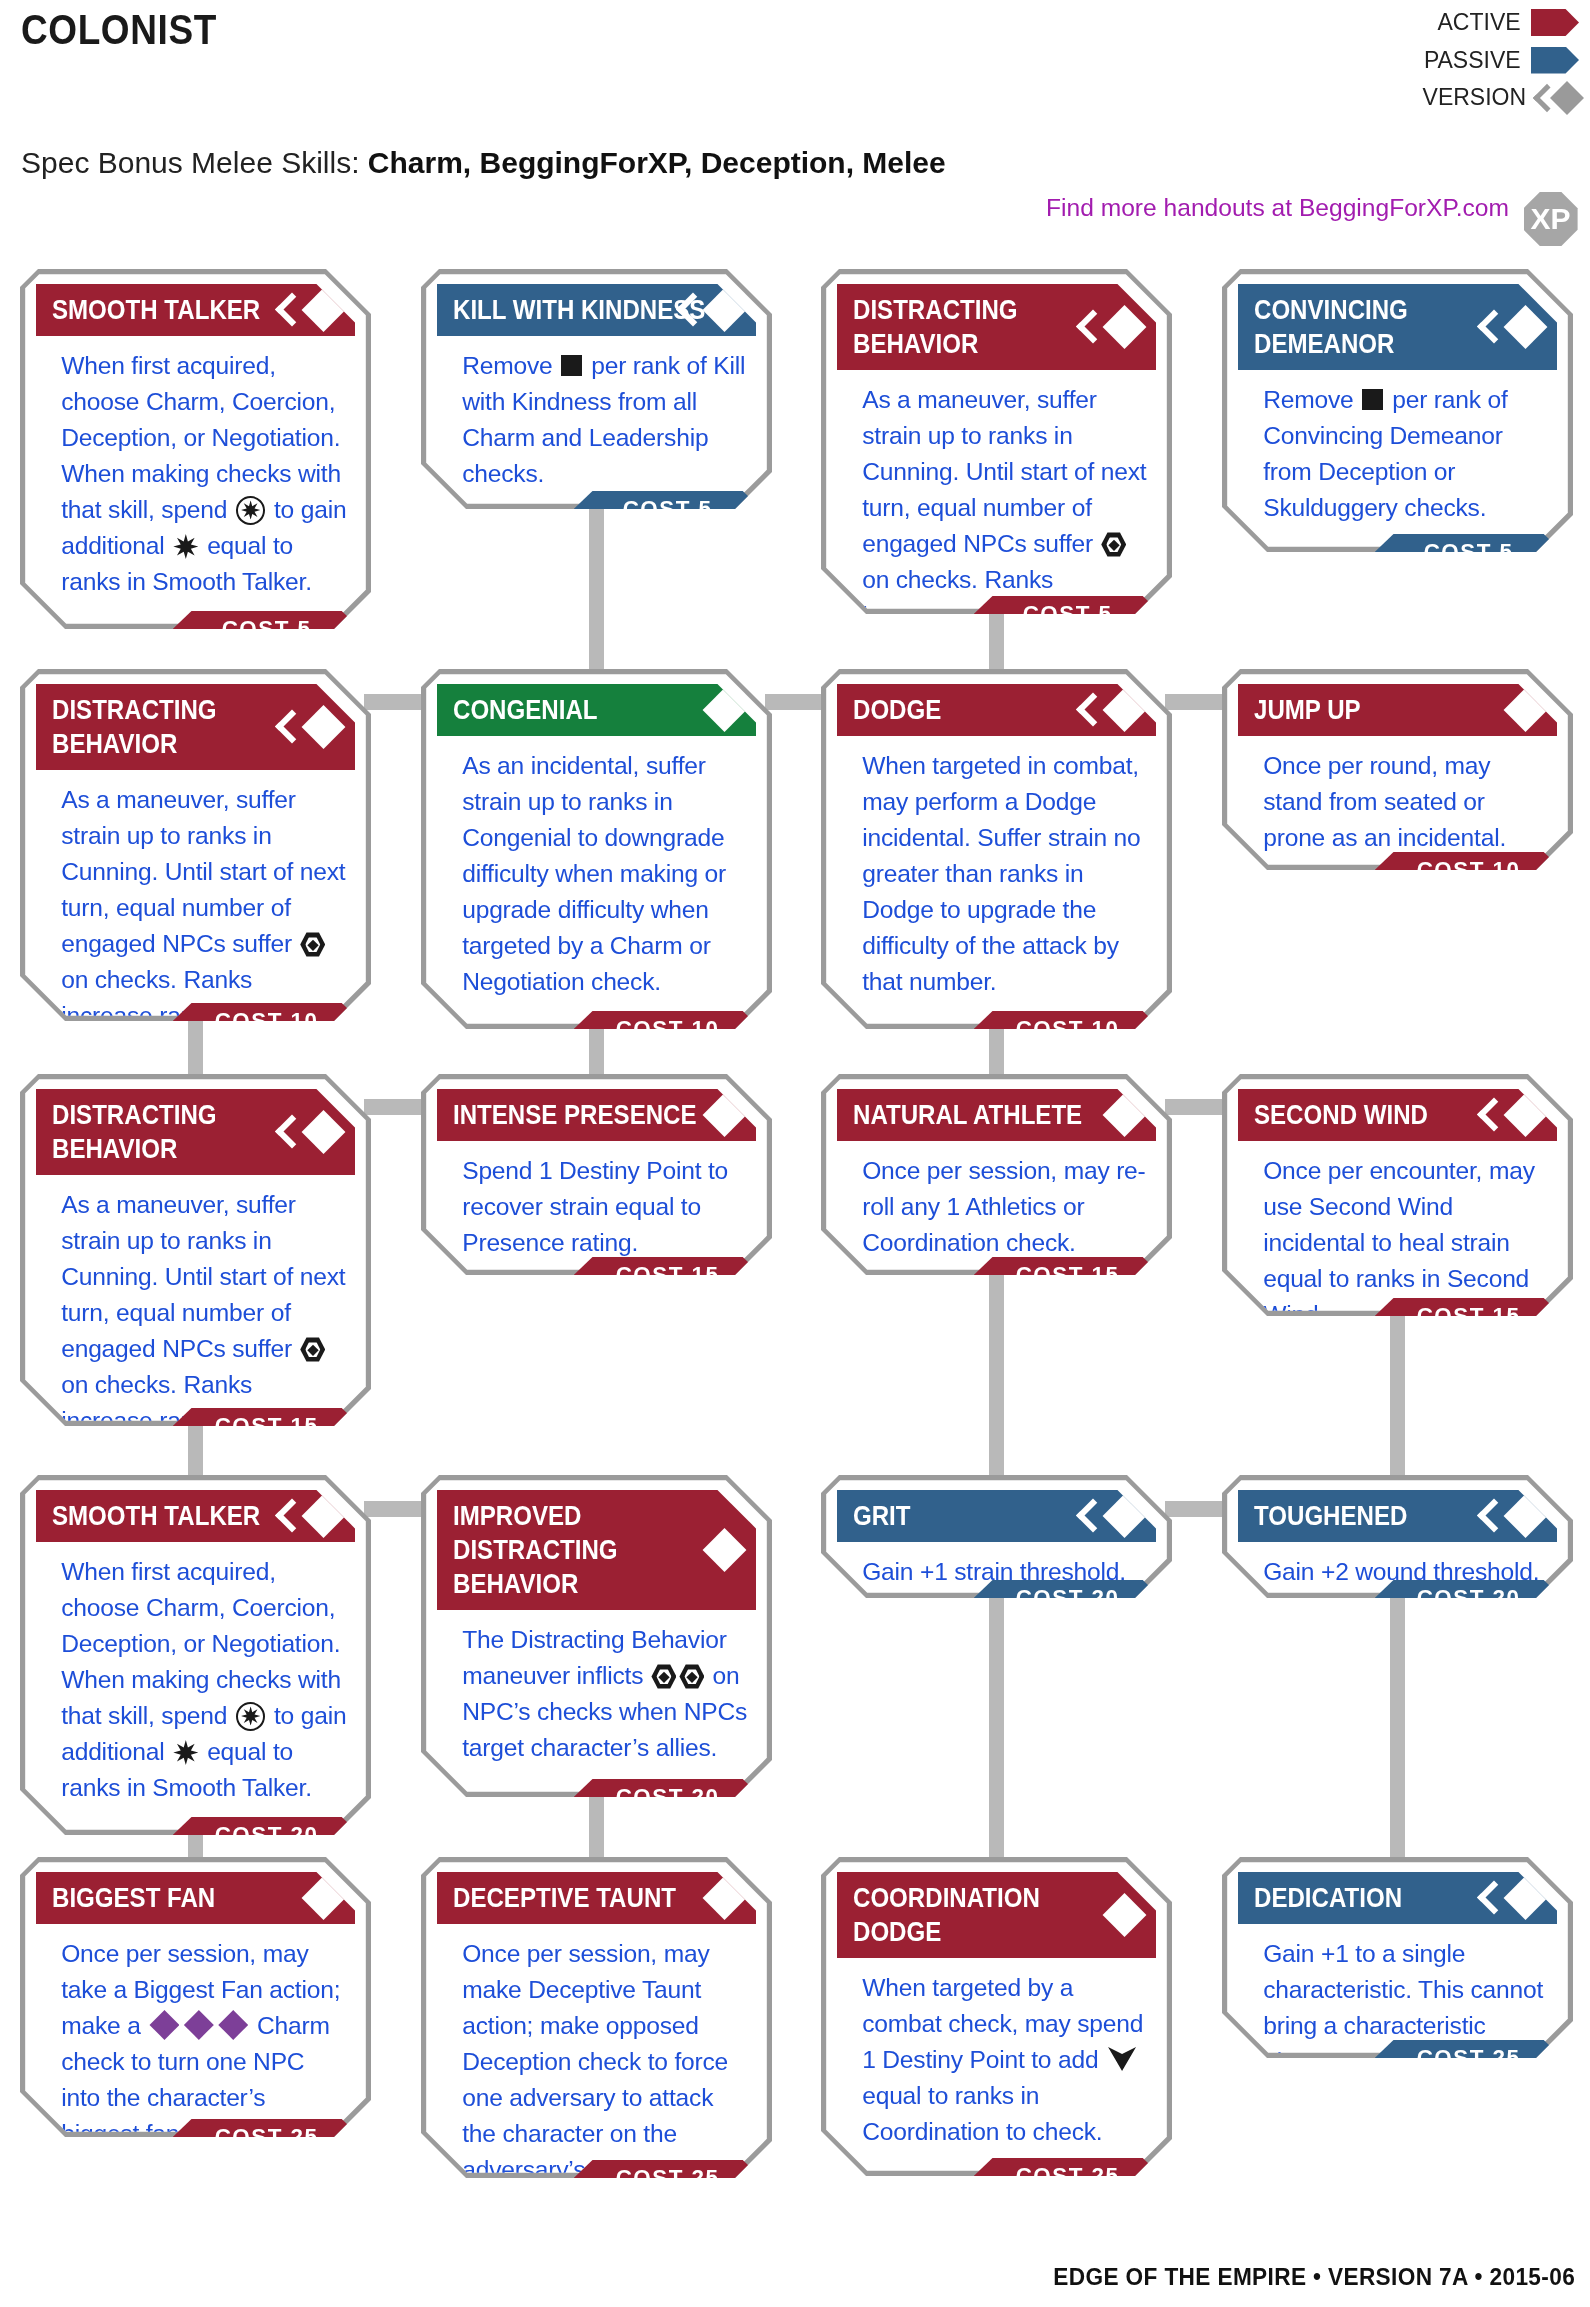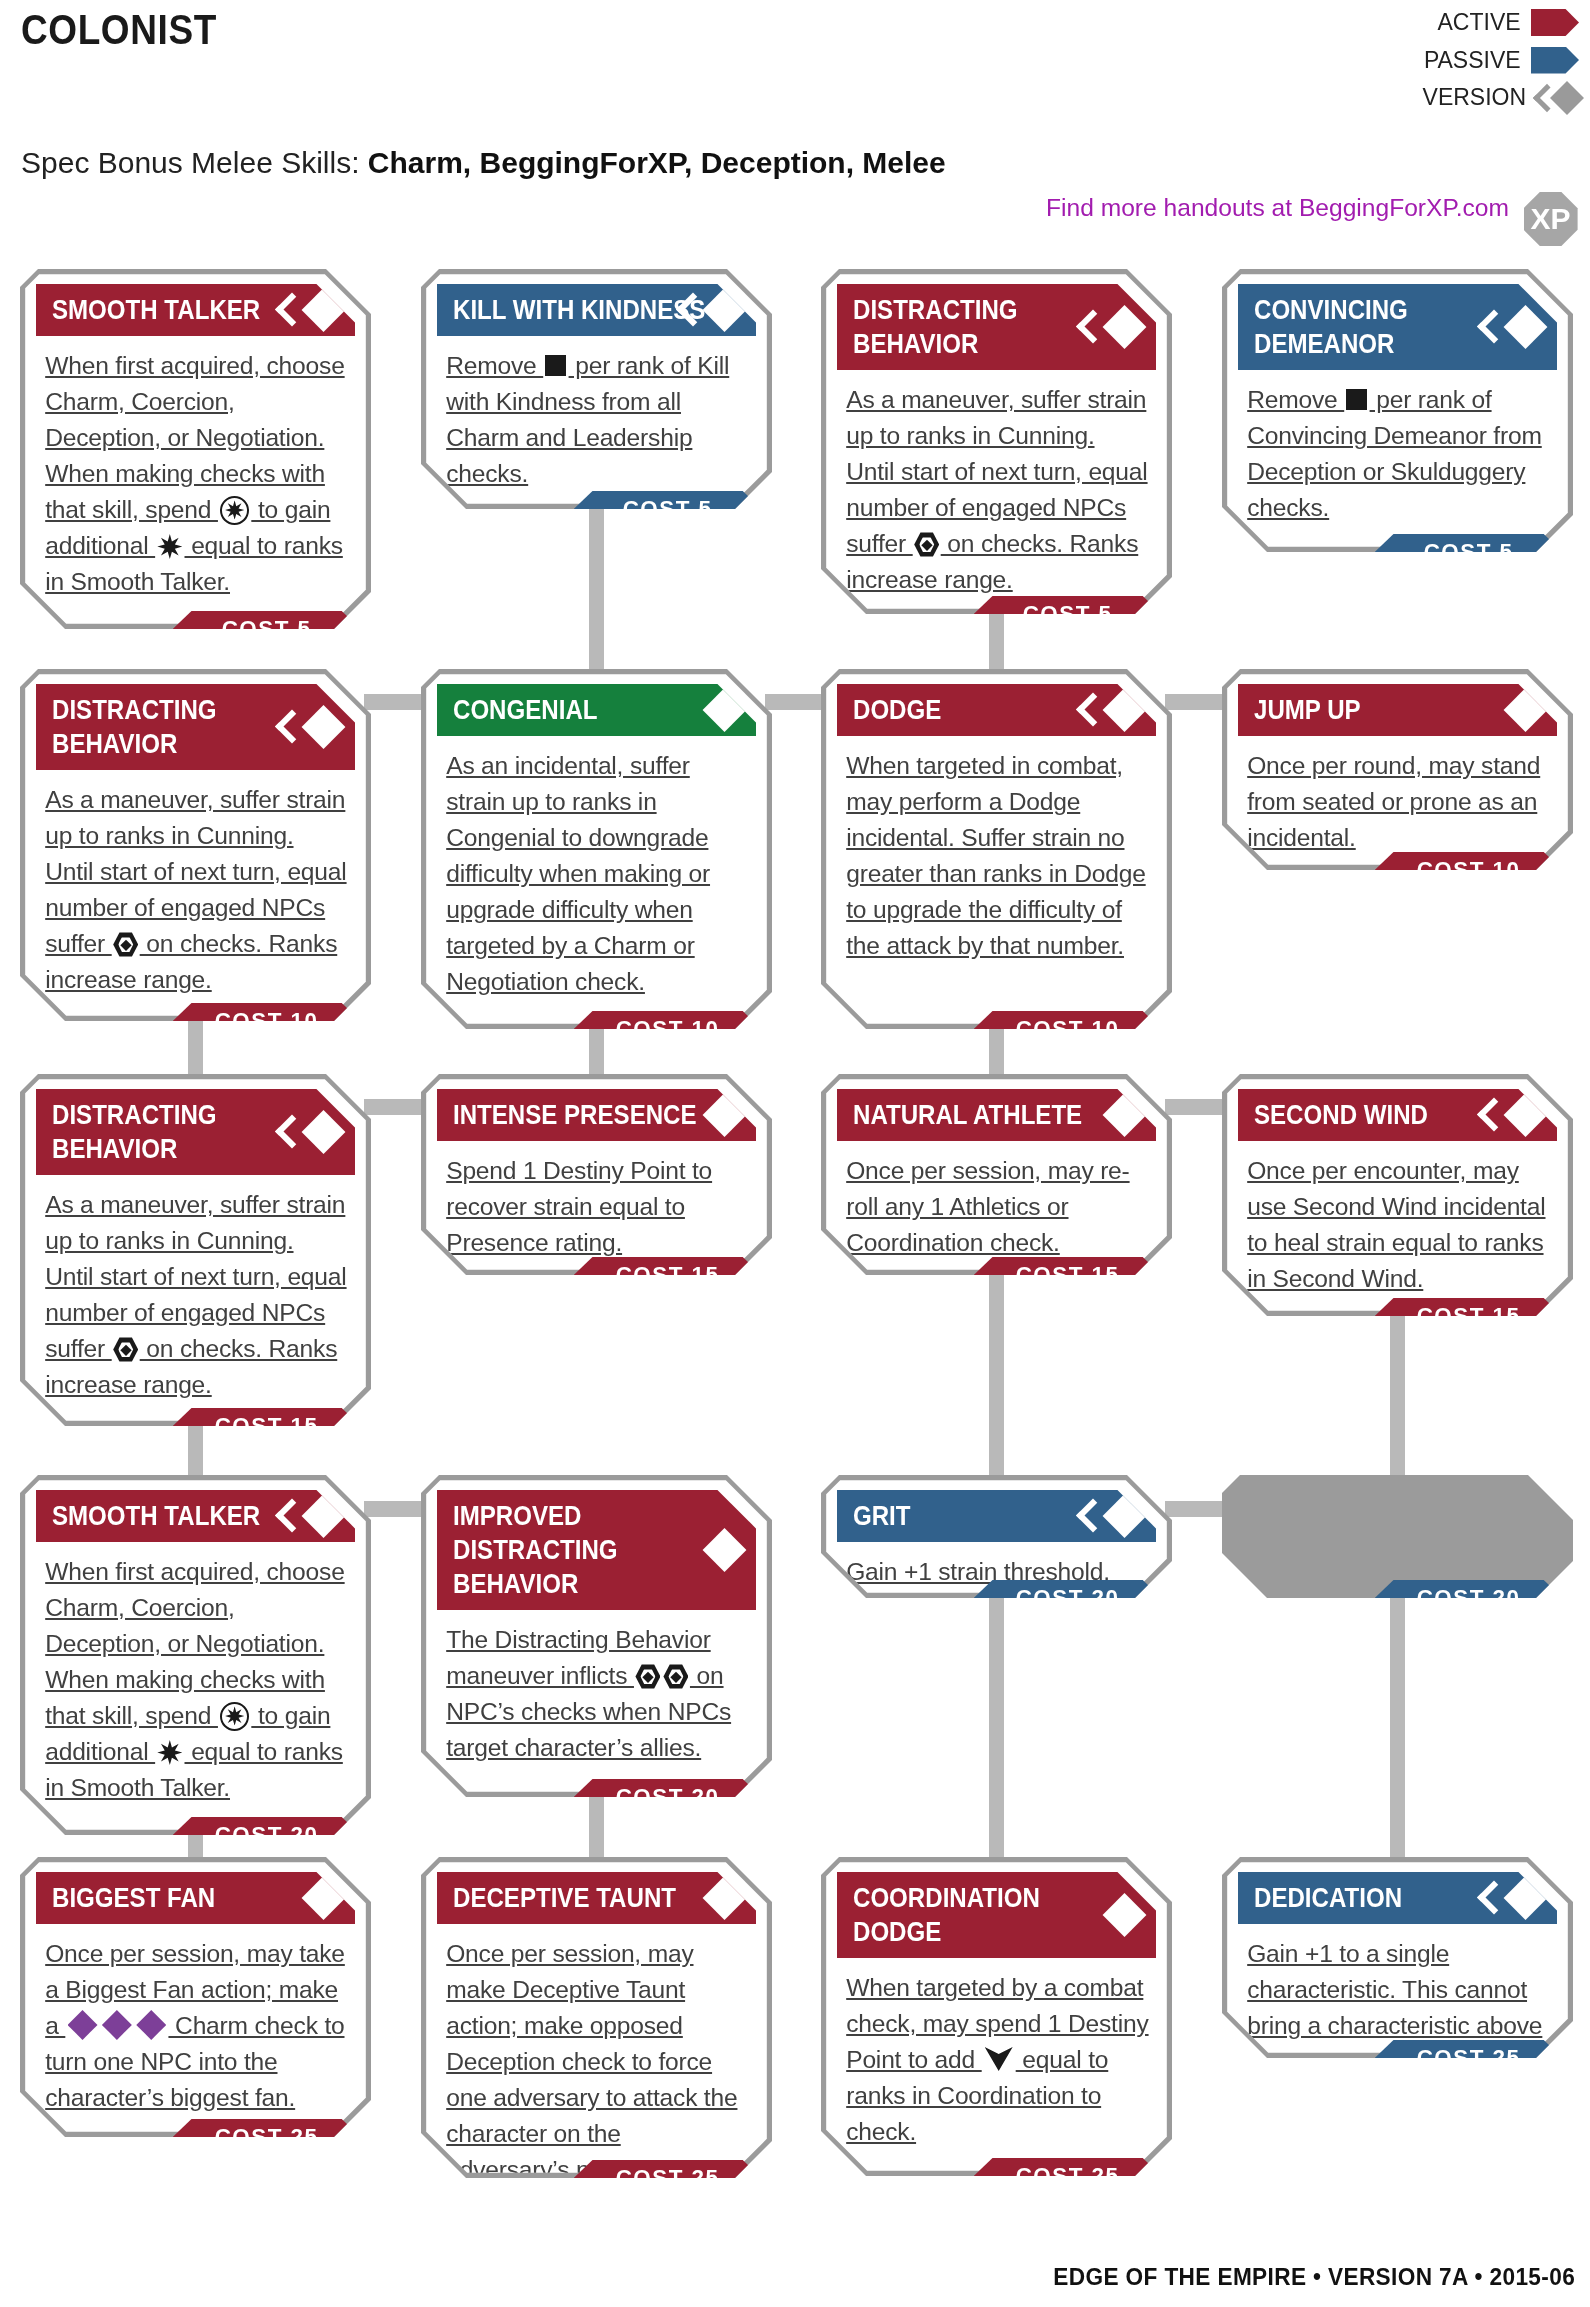--- a/index.html
+++ b/index.html
@@ -31,21 +31,21 @@
                   calc(100% - 37px) 100%,45px 100%,0 calc(100% - 45px),0 18px);}
   .card-inner{position:absolute;left:5.2px;top:5.2px;right:5.2px;bottom:5.2px;background:#fff;
         clip-path:polygon(14px 0,calc(100% - 41px) 0,100% 41px,100% calc(100% - 34px),
                   calc(100% - 34px) 100%,41px 100%,0 calc(100% - 41px),0 14px);}
   .card-header{position:relative;margin:9.7px 10.4px 0 10.4px;color:#fff;padding:9px 72px 9px 16.4px;
         clip-path:polygon(0 0,calc(100% - 39px) 0,100% 39px,100% 100%,0 100%);}
   .card-title{font-size:28px;font-weight:bold;line-height:34px;}
   .rank-ico{position:absolute;right:16.4px;top:50%;transform:translateY(-50%);display:flex;align-items:center;}
   .chev{width:18px;height:18px;border-left:6px solid #fff;border-bottom:6px solid #fff;transform:rotate(45deg);margin-right:4.5px;}
   .diam{width:31px;height:31px;background:#fff;transform:rotate(45deg);}
-  .card-body{padding:12px 18px 0 20px;font-size:24.6px;line-height:36px;letter-spacing:-0.2px;color:#404040;text-decoration:underline;}
+  .card-body{padding:12px 18px 0 36px;font-size:24.6px;line-height:36px;letter-spacing:-0.2px;color:#1d4ed8;}
   .cost-badge{position:absolute;bottom:-18.6px;right:10.4px;width:188px;height:37px;z-index:3;color:#fff;
         font-size:22.4px;font-weight:bold;letter-spacing:1.5px;display:flex;align-items:center;justify-content:center;
         clip-path:polygon(19.4px 0,calc(100% - 19.4px) 0,100% 50%,calc(100% - 19.4px) 100%,19.4px 100%,0 50%);}
   
   .sym{display:inline-block;position:relative;}
   .sym-setback{width:21px;height:21px;background:#1a1a1a;vertical-align:-2.2px;margin:0 2.2px;}
   .sym-difficulty{width:30px;height:30px;background:#7d3f98;clip-path:polygon(50% 0,100% 50%,50% 100%,0 50%);
                   vertical-align:-6px;margin:0 2.2px;}
   .sym-triangle-down{width:28px;height:24px;background:#1a1a1a;vertical-align:-3px;margin:0 3px;
                   clip-path:polygon(0 0,50% 30%,100% 0,50% 100%);}
@@ -323,20 +323,30 @@
           <span class="chev"></span>
           <span class="diam"></span>
         </div>
       </div>
       <div class="card-body">Gain +1 strain threshold.</div>
     </div>
     <div class="cost-badge" style="background: rgb(49, 97, 140);">COST 20</div>
   </div>
 
   <div class="card" style="left: 1222px; top: 1475px; width: 351px; height: 123px;">
+    <div class="card-inner">
+      <div class="card-header" style="background: rgb(49, 97, 140);">
+        <div class="card-title"><div class="cond">TOUGHENED</div></div>
+        <div class="rank-ico">
+          <span class="chev"></span>
+          <span class="diam"></span>
+        </div>
+      </div>
+      <div class="card-body">Gain +2 wound threshold.</div>
+    </div>
     <div class="cost-badge" style="background: rgb(49, 97, 140);">COST 20</div>
   </div>
 
   <div class="card" style="left: 20px; top: 1857px; width: 351px; height: 280px;">
     <div class="card-inner">
       <div class="card-header" style="background: rgb(155, 32, 51);">
         <div class="card-title"><div class="cond">BIGGEST FAN</div></div>
         <div class="rank-ico">
 
           <span class="diam"></span>

